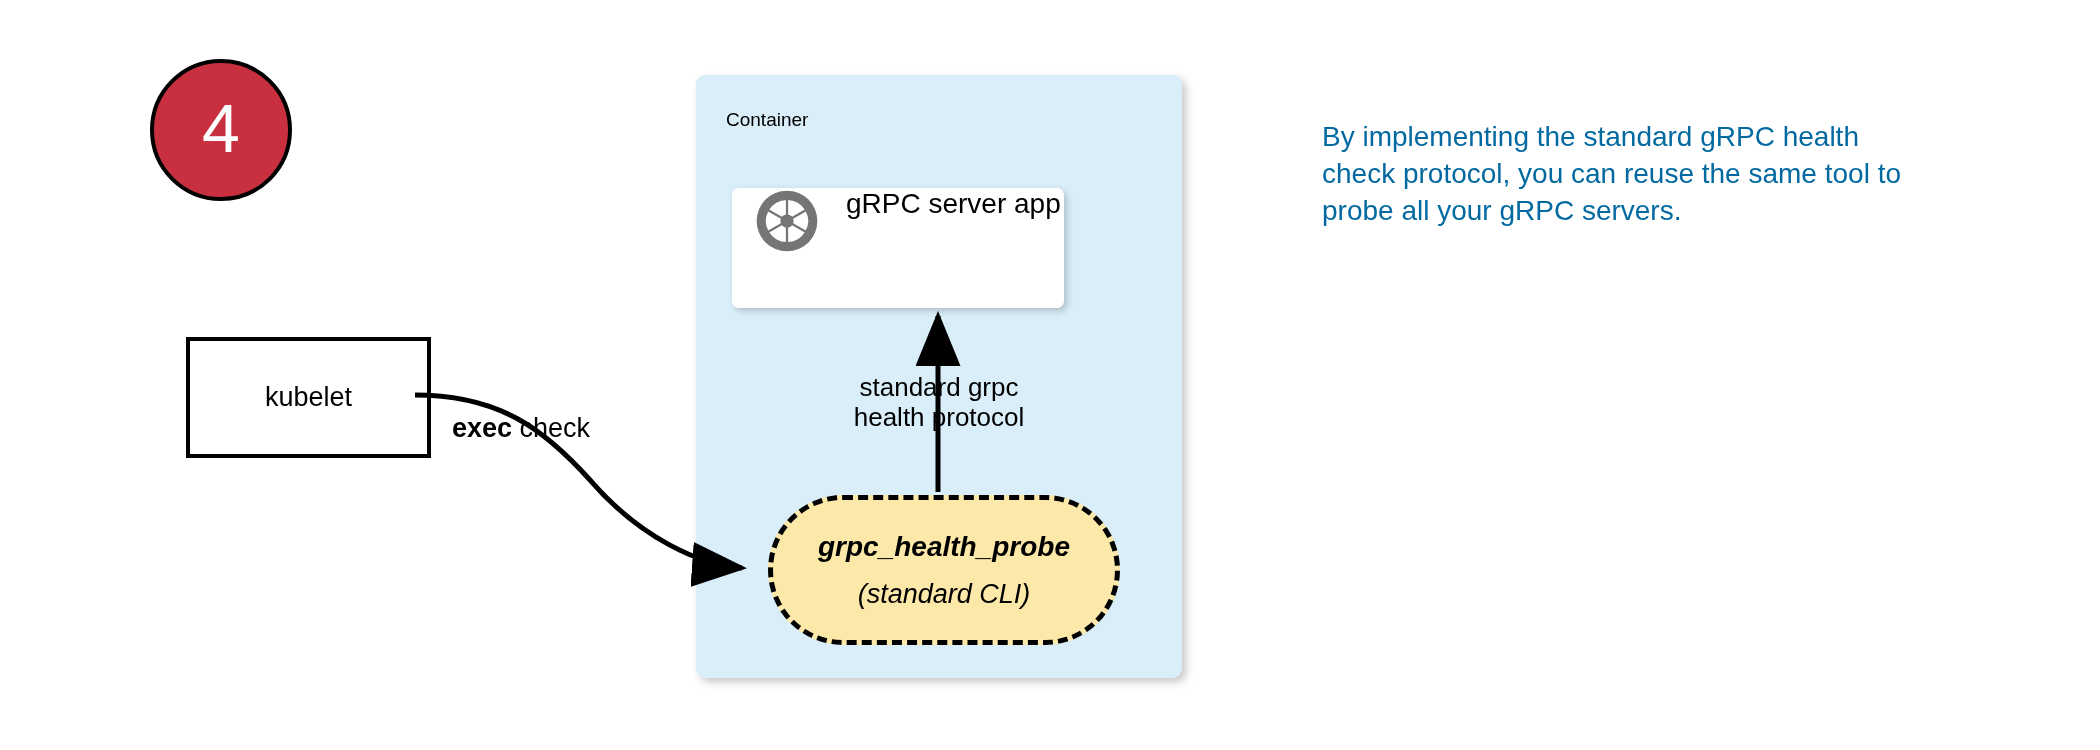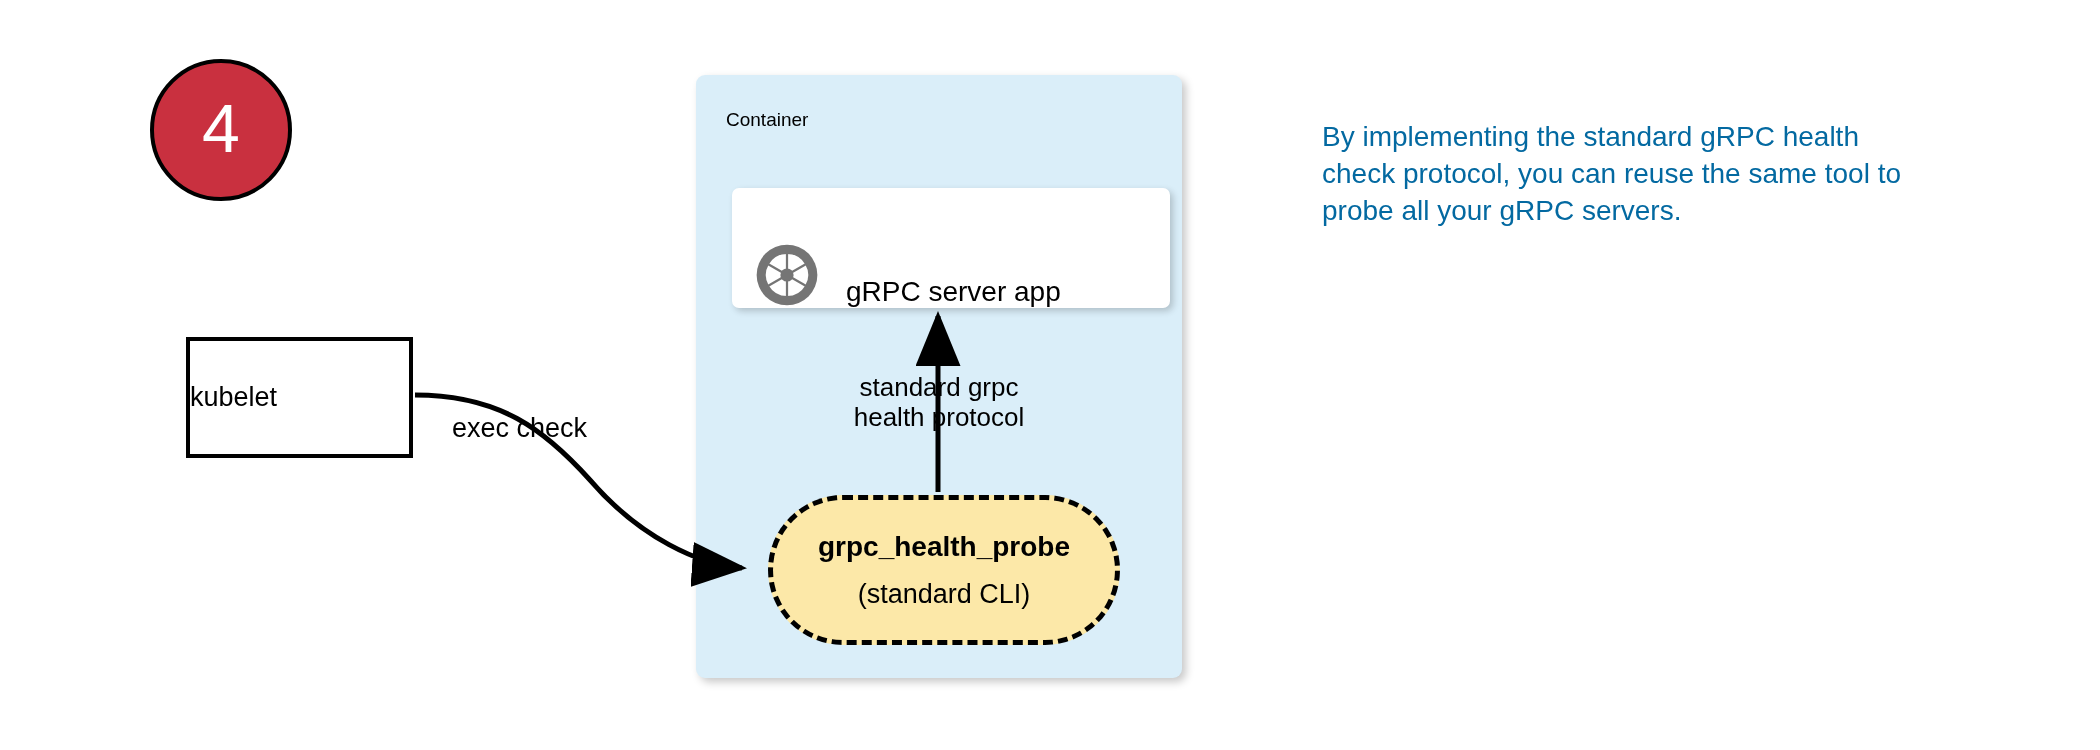--- a/index.html
+++ b/index.html
@@ -62,71 +62,72 @@
     font-size: 19px;
     color: #000000;
     white-space: nowrap;
   }
 
   
   .server-card {
     position: absolute;
     left: 732px;
     top: 188px;
-    width: 438px;
+    width: 332px;
     height: 120px;
     background: #ffffff;
     border-radius: 7px;
     box-shadow: 3px 3px 7px rgba(0,0,0,0.20);
     display: flex;
-    align-items: flex-end;
+    align-items: flex-start;
     box-sizing: border-box;
     padding-left: 22px;
   }
   .aperture-icon {
     width: 66px;
     height: 66px;
     flex: 0 0 auto;
   }
   .server-card-label {
     font-size: 28px;
     color: #000000;
     margin-left: 26px;
     white-space: nowrap;
   }
 
   
   .kubelet-box {
     position: absolute;
     left: 186px;
     top: 337px;
-    width: 227px;
+    width: 245px;
     height: 121px;
     background: #ffffff;
     border: 4px solid #000000;
     display: flex;
     align-items: center;
+    justify-content: center;
     box-sizing: border-box;
   }
   .kubelet-label {
     font-size: 27px;
     color: #000000;
     white-space: nowrap;
   }
 
   
   .exec-probe-label {
     position: absolute;
     left: 452px;
     top: 413px;
     font-size: 27px;
     color: #000000;
     white-space: nowrap;
   }
-  .exec-probe-label .kw { font-weight: 400; }
+  .exec-probe-label .kw { font-weight: 700; }
 
   
   .protocol-label {
     position: absolute;
     left: 824px;
     top: 372px;
     width: 230px;
     text-align: center;
     font-size: 26px;
     line-height: 1.17;
@@ -221,21 +222,21 @@
         <circle cx="50" cy="50" r="10" fill="#757575"></circle>
       </svg>
     </span>
     <span class="server-card-label">gRPC server app</span>
   </div>
 
   <div class="kubelet-box" style="background: rgb(255, 255, 255); border-color: rgb(0, 0, 0);">
     <span class="kubelet-label">kubelet</span>
   </div>
 
-  <div class="probe-node" style="background: rgb(252, 232, 168); border-color: rgb(0, 0, 0); border-style: dashed;">
+  <div class="probe-node" style="background: rgb(252, 232, 168); border-color: rgb(0, 0, 0); border-style: dashed; font-style: italic;">
     <span class="probe-node-title">grpc_health_probe</span>
     <span class="probe-node-sub">(standard CLI)</span>
   </div>
 
   <svg class="connectors" viewBox="0 0 2100 750" width="2100" height="750">
     <defs>
       <marker id="arrowhead" markerWidth="11" markerHeight="9" refX="10" refY="4.5" orient="auto" markerUnits="strokeWidth">
         <path d="M0,0 L11,4.5 L0,9 Z" fill="#000000"></path>
       </marker>
     </defs>

